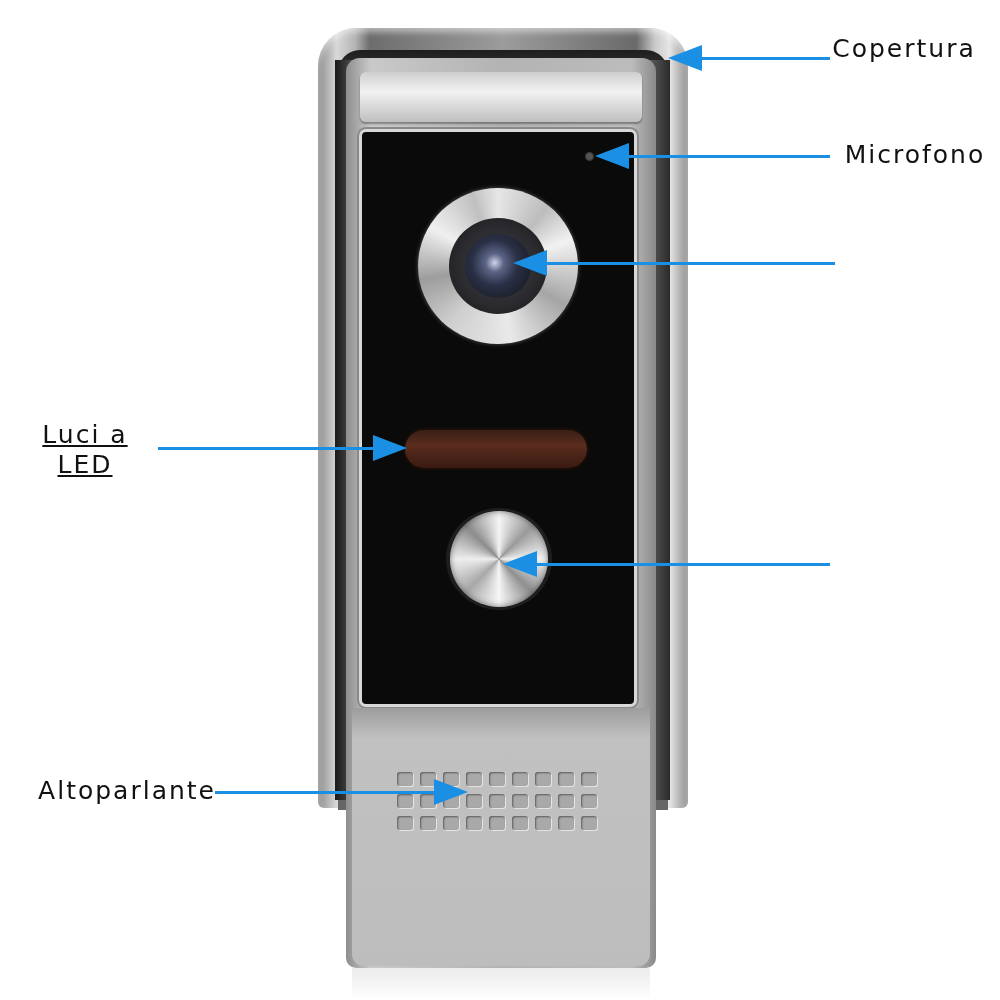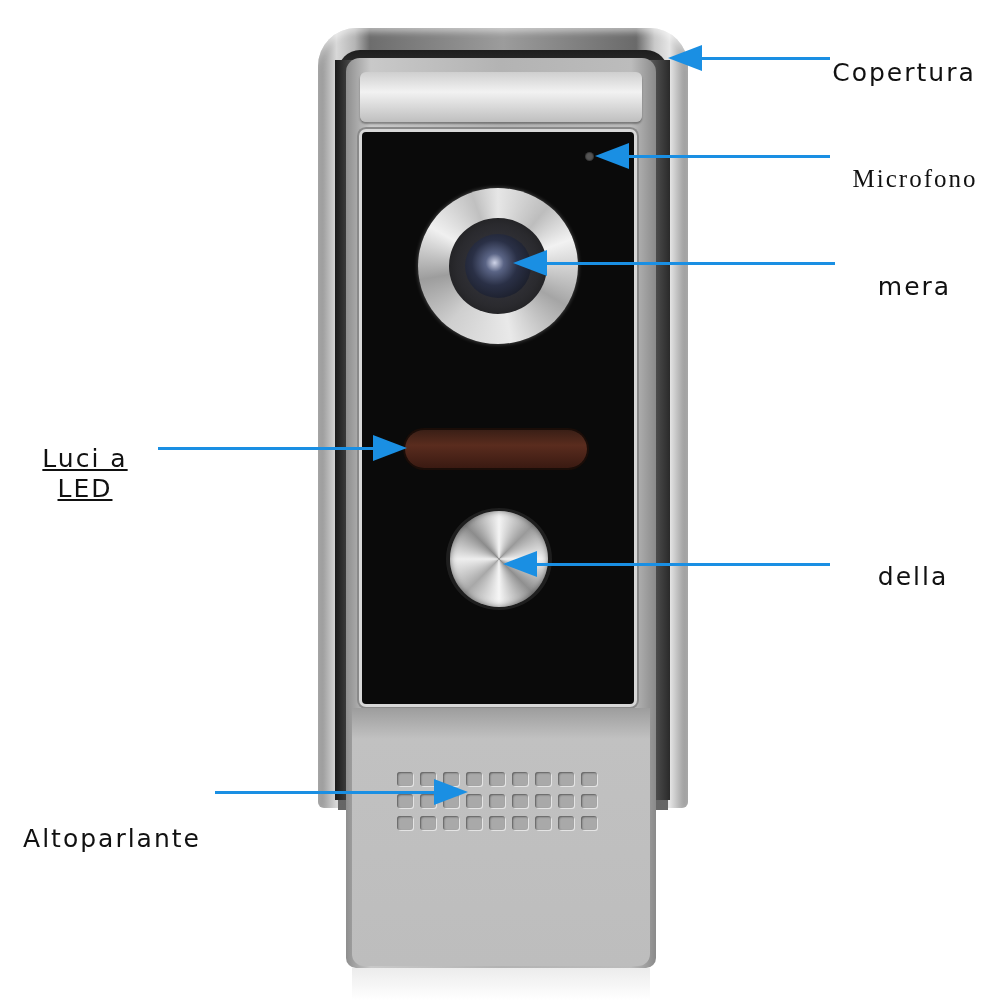--- a/index.html
+++ b/index.html
@@ -105,21 +105,21 @@
     .arrowhead {
       position: absolute; width: 0; height: 0;
       border-top: 13px solid transparent; border-bottom: 13px solid transparent;
     }
     .head-left { border-right: 34px solid #1a8fe3; }
     .head-right { border-left: 34px solid #1a8fe3; }
 
     
     .label {
       position: absolute; color: #111; font-size: 25px; letter-spacing: 2px;
-      line-height: 30px; text-align: center; white-space: nowrap; margin-top: 24px;
+      line-height: 30px; text-align: center; white-space: nowrap;
     }
   </style>
 </head>
 <body>
 
 <div class="abs rain-cover"></div>
 <div class="abs cover-inner"></div>
 <div class="abs cover-shadow-left"></div>
 <div class="abs cover-shadow-right"></div>
 <div class="abs body-panel"></div>
@@ -179,32 +179,30 @@
 <div class="arrow-line" style="left:535px; top:563px; width:295px;"></div>
 <div class="arrowhead head-left" style="left:503px; top:551px;"></div>
 
 <div class="arrow-line" style="left:215px; top:791px; width:222px;"></div>
 <div class="arrowhead head-right" style="left:434px; top:779px;"></div>
 
 <div class="label" style="left:808px; top:34px; width:192px;">
   <div>Copertura</div>
 </div>
 
-<div class="label" style="left:830px; top:140px; width:170px;font-family:Liberation Serif, serif;">
+<div class="label" style="left:830px; top:140px; width:170px;">
   <div>Microfono</div>
 </div>
 
 <div class="label" style="left:842px; top:248px; width:145px;">
-  <div>mera</div>
 </div>
 
 <div class="label" style="left:30px; top:420px; width:110px;text-decoration:underline;">
   <div>Luci a</div>
   <div>LED</div>
 </div>
 
 <div class="label" style="left:828px; top:538px; width:170px;">
-  <div>della</div>
-</div>
-
-<div class="label" style="left:8px; top:800px; width:208px; text-align:center;">
+</div>
+
+<div class="label" style="left:8px; top:776px; width:208px; text-align:right;">
   <div>Altoparlante</div>
 </div>
 
 </body></html>

